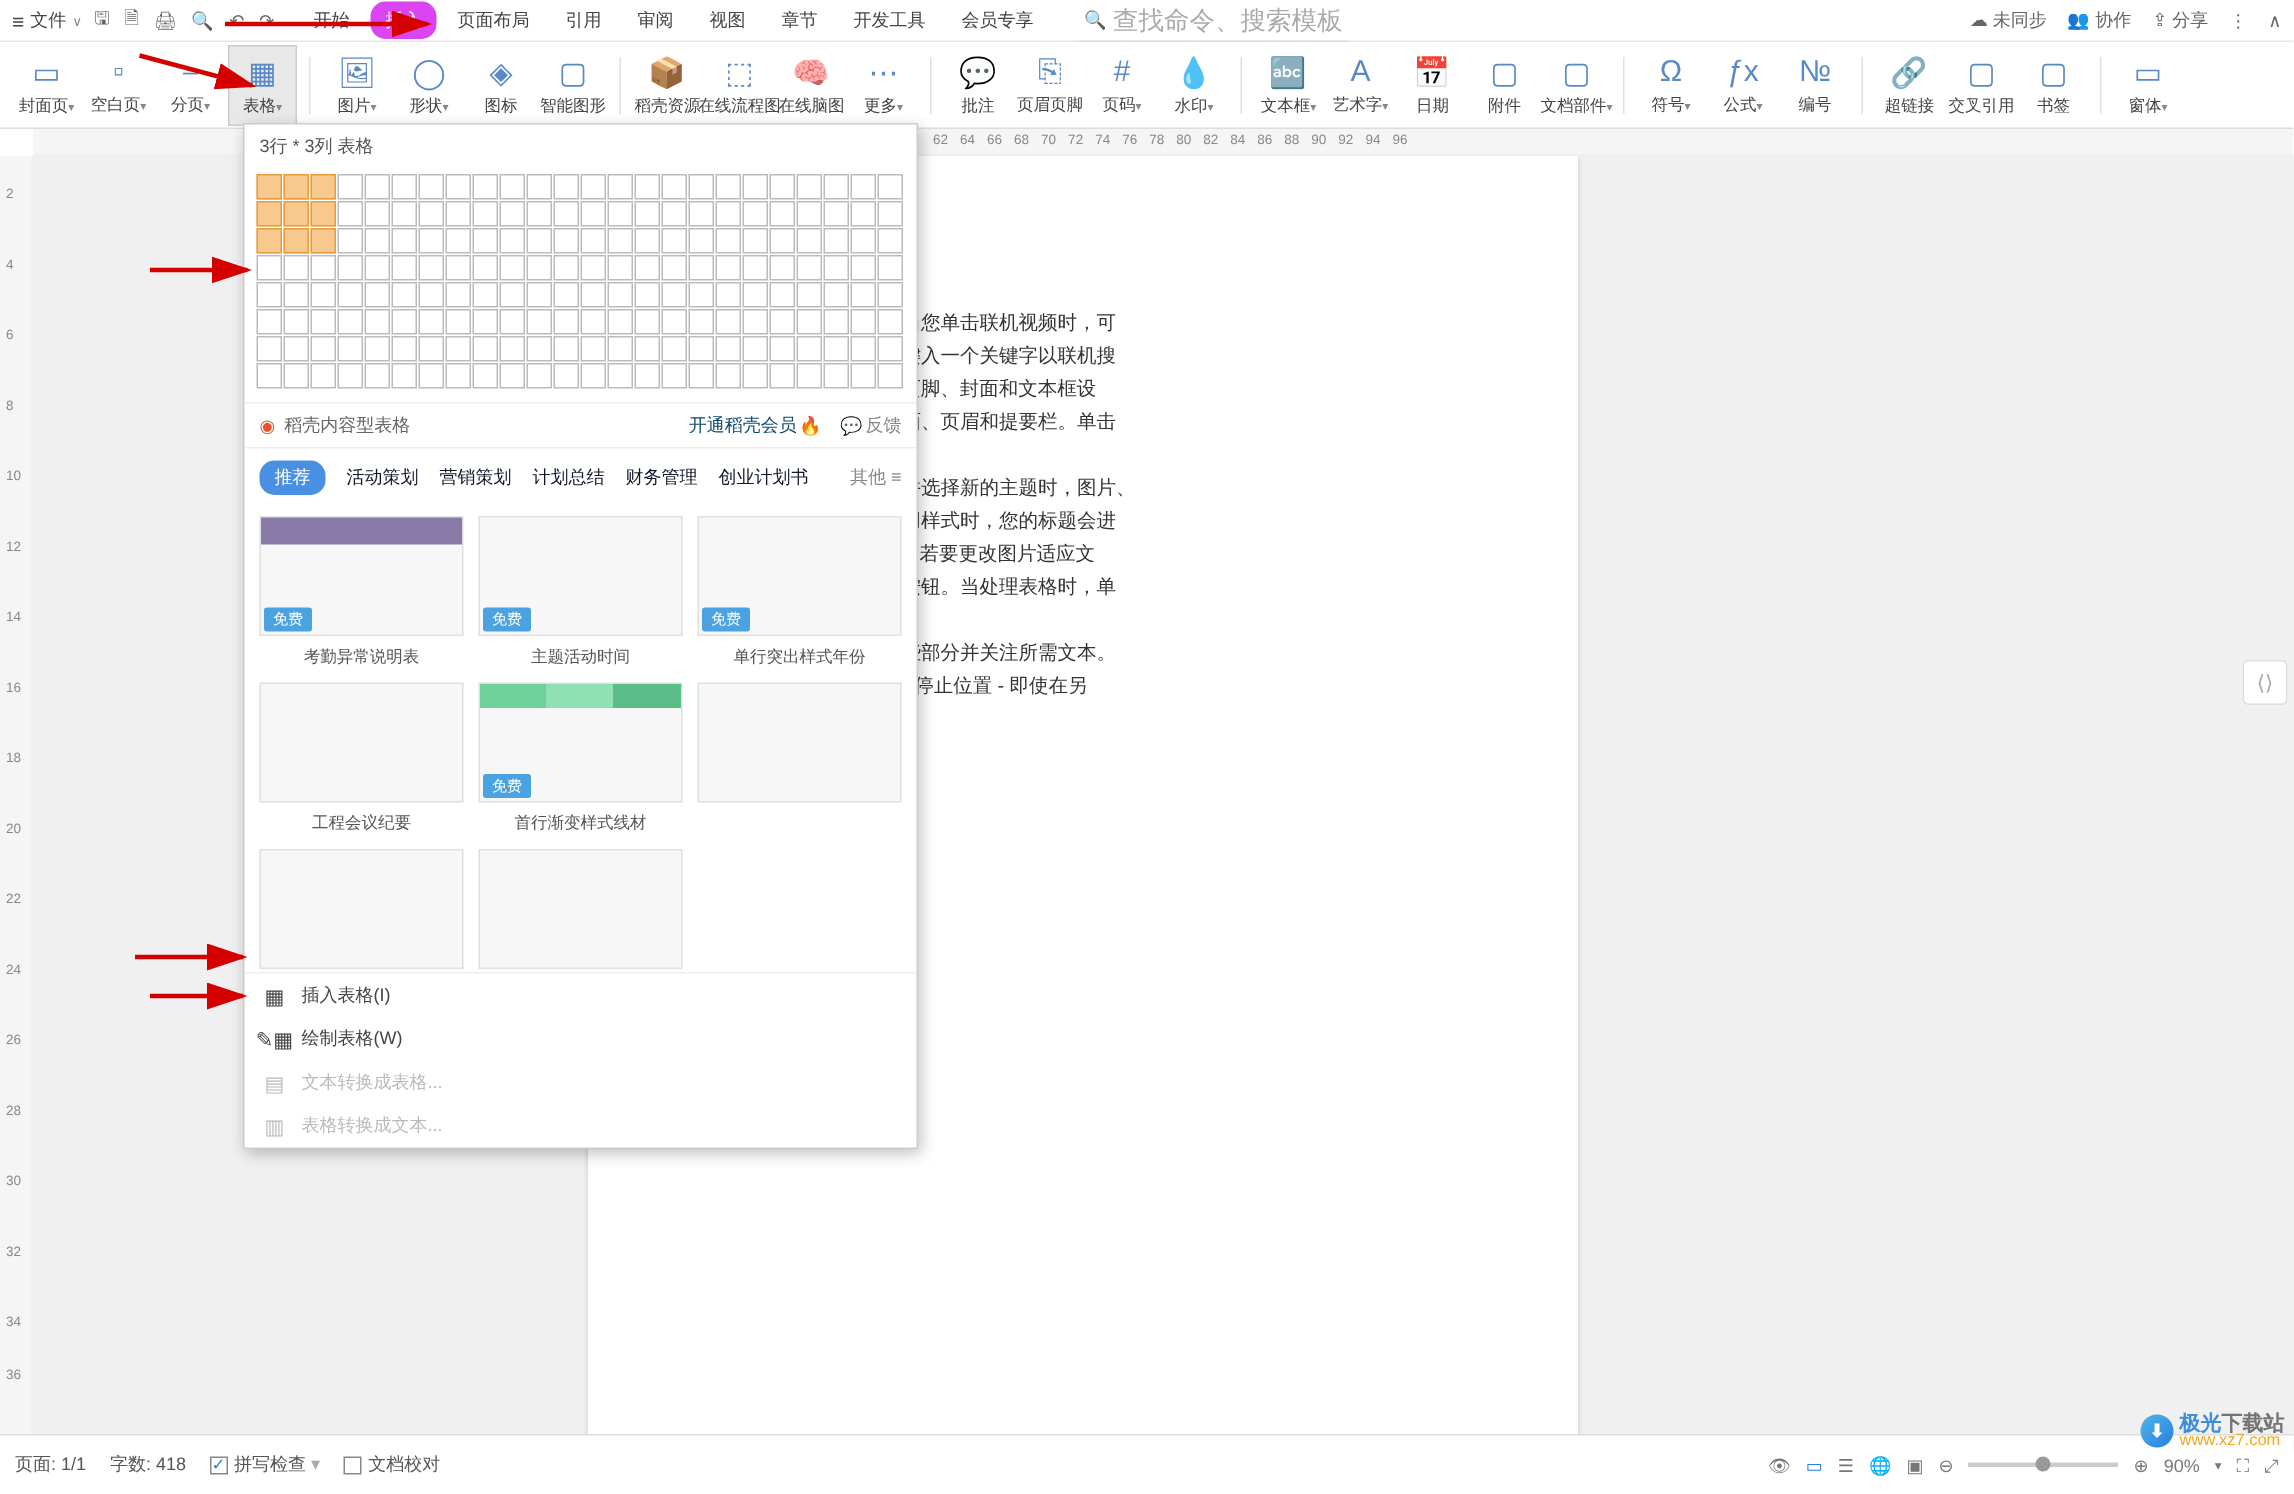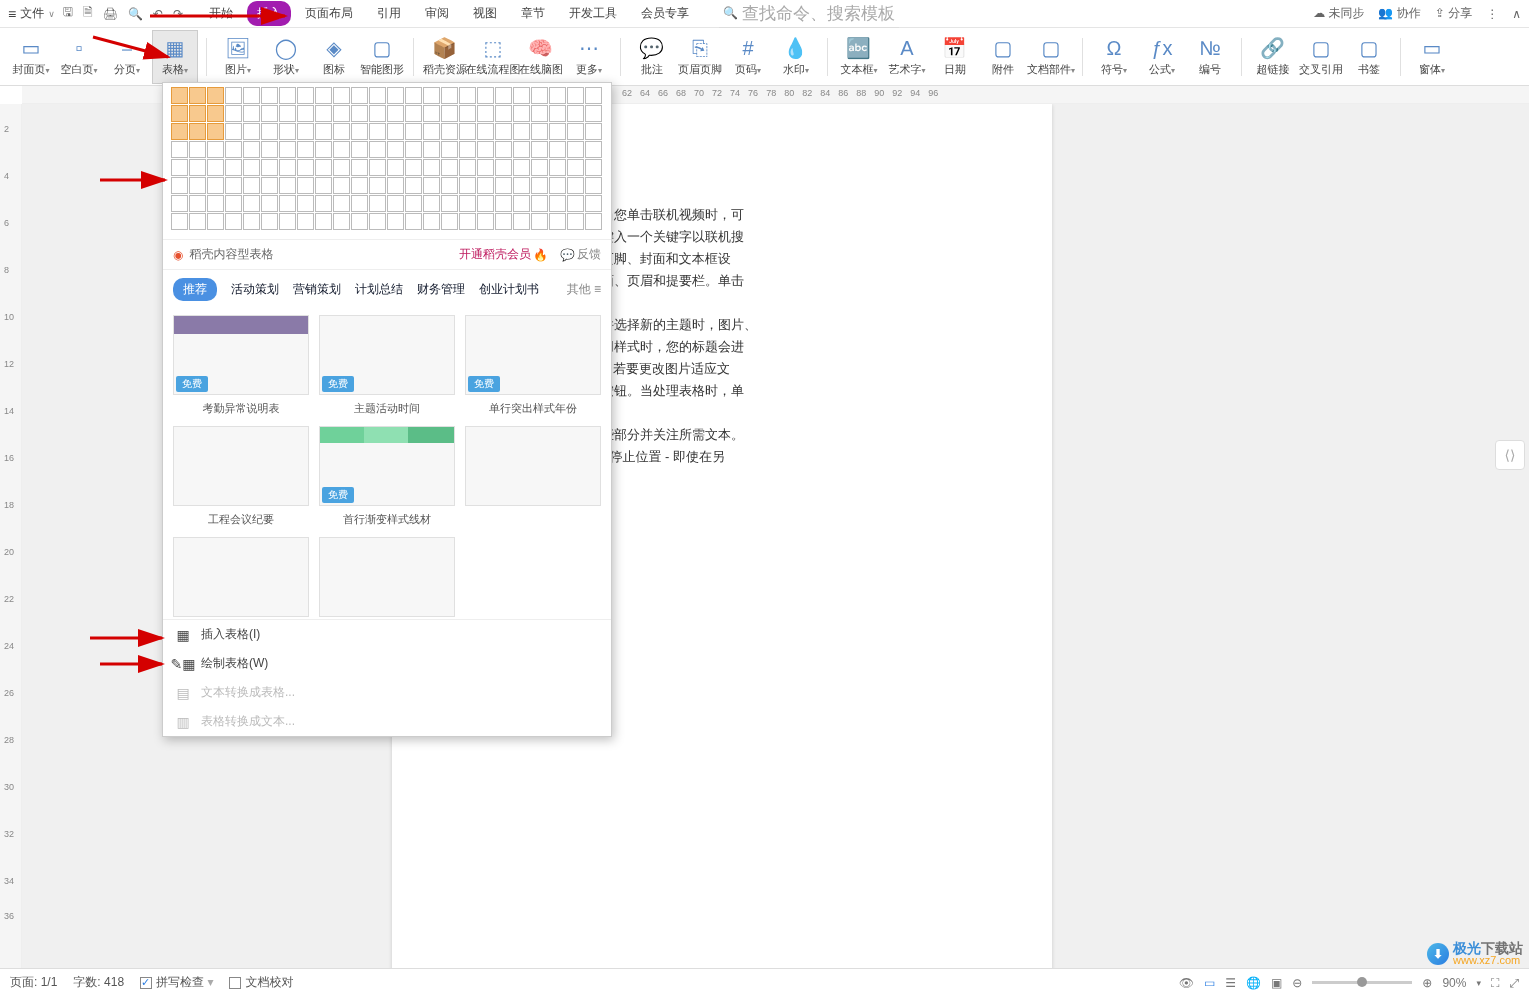--- a/index.html
+++ b/index.html
@@ -6,21 +6,21 @@
   body { width: 1529px; height: 996px; background: #fff; overflow: hidden; font-size: 12px; color: #333; position: relative; }
   
   
   .top-bar { height: 28px; display: flex; align-items: center; padding: 0 8px; border-bottom: 1px solid #e5e5e5; background: #fff; }
   .top-bar .file-menu { display: flex; align-items: center; gap: 4px; margin-right: 8px; color: #444; }
   .top-bar .file-menu .bars { font-size: 14px; }
   .top-bar .qat { display: flex; gap: 10px; align-items: center; color: #666; }
   .top-bar .qat span { cursor: pointer; }
   .top-bar .tabs { display: flex; gap: 4px; margin-left: 16px; }
   .top-bar .tabs .tab { padding: 4px 10px; color: #444; cursor: pointer; border-radius: 10px; }
-  .top-bar .tabs .tab.active { background: #a21caf; color: #fff; }
+  .top-bar .tabs .tab.active { background: #d946ef; color: #fff; }
   .top-bar .search-box { margin-left: 20px; color: #aaa; display: flex; align-items: center; gap: 4px; border-bottom: 1px solid #ddd; padding: 2px 4px; flex: 0 0 180px; }
   .top-bar .right-actions { margin-left: auto; display: flex; gap: 14px; align-items: center; color: #666; }
   
   
   .ribbon { height: 58px; display: flex; align-items: center; padding: 0 8px; border-bottom: 1px solid #ddd; gap: 2px; background: #fff; }
   .ribbon .rb-item { display: flex; flex-direction: column; align-items: center; justify-content: center; width: 46px; height: 54px; cursor: pointer; gap: 2px; }
   .ribbon .rb-item .ico { font-size: 20px; color: #5a8ac6; }
   .ribbon .rb-item .lbl { font-size: 11px; color: #444; white-space: nowrap; }
   .ribbon .rb-item.active { background: #e8e8e8; border: 1px solid #ccc; }
   .ribbon .sep { width: 1px; height: 38px; background: #e0e0e0; margin: 0 6px; }
@@ -39,41 +39,41 @@
   
   .dropdown { position: absolute; left: 162px; top: 82px; width: 450px; background: #fff; border: 1px solid #ccc; box-shadow: 2px 3px 10px rgba(0,0,0,0.25); z-index: 100; }
   .dropdown .hdr { padding: 6px 10px; font-size: 12px; color: #555; }
   .dropdown .grid { padding: 4px 8px 8px 8px; }
   .dropdown .grid-row { display: flex; gap: 1px; margin-bottom: 1px; }
   .dropdown .cell { width: 17px; height: 17px; border: 1px solid #bbb; background: #fff; cursor: pointer; }
   .dropdown .cell.sel { background:#f8c98e; border-color: #e69b3c; }
   
   .dropdown .promo-row { display: flex; align-items: center; padding: 6px 10px; font-size: 12px; border-top: 1px solid #eee; border-bottom: 1px solid #eee; }
   .dropdown .promo-row .left { color: #666; display: flex; align-items: center; gap: 6px; }
-  .dropdown .promo-row .mid { margin-left: auto; color: #be185d; display: flex; align-items: center; gap: 2px; }
+  .dropdown .promo-row .mid { margin-left: auto; color: #0c4a6e; display: flex; align-items: center; gap: 2px; }
   .dropdown .promo-row .right { margin-left: 12px; color: #888; display: flex; align-items: center; gap: 2px; }
   
   .dropdown .cat-row { display: flex; gap: 14px; padding: 8px 10px; font-size: 12px; align-items: center; }
   .dropdown .cat-row .cat { color: #0f172a; cursor: pointer; }
   .dropdown .cat-row .cat.active { background: #4a90e2; color: #fff; padding: 3px 10px; border-radius: 10px; }
   .dropdown .cat-row .other { margin-left: auto; color: #888; }
   
   .dropdown .templates { display: flex; flex-wrap: wrap; gap: 10px; padding: 6px 10px 10px 10px; max-height: 310px; overflow: hidden; }
   .dropdown .tmpl { width: 136px; display: flex; flex-direction: column; align-items: center; gap: 6px; cursor: pointer; }
   .dropdown .tmpl .thumb { width: 136px; height: 80px; background: #f7f7f7; border: 1px solid #e0e0e0; position: relative; display:flex; align-items:center; justify-content:center; font-size:8px; color:#999; }
   .dropdown .tmpl .thumb .badge { position: absolute; left: 2px; bottom: 2px; background: #4aa3e0; color: #fff; font-size: 10px; padding: 1px 6px; border-radius: 2px; }
   .dropdown .tmpl .tname { font-size: 11px; color: #555; }
   
   .dropdown .menu-items { border-top: 1px solid #eee; }
   .dropdown .mi { display: flex; align-items: center; gap: 10px; padding: 6px 12px; font-size: 12px; color: #444; cursor: pointer; }
   .dropdown .mi.disabled { color: #bbb; cursor: default; }
   .dropdown .mi .mico { width: 16px; height: 16px; display: inline-flex; align-items: center; justify-content: center; font-size: 14px; }
   
   
-  .status-bar { position: absolute; bottom: 0; left: 0; right: 0; height: 28px; display: flex; align-items: center; padding: 0 10px; border-top: 1px solid #ddd; font-size: 12px; color: #555; background: #fff; gap: 16px; }
+  .status-bar { position: absolute; bottom: 0; left: 0; right: 0; height: 40px; display: flex; align-items: center; padding: 0 10px; border-top: 1px solid #ddd; font-size: 12px; color: #555; background: #fff; gap: 16px; }
   .status-bar .right-sb { margin-left: auto; display: flex; align-items: center; gap: 10px; color: #777; }
   .status-bar .zoom-slider { width: 100px; height: 3px; background: #ccc; position: relative; }
   .status-bar .zoom-slider::after { content: ''; position: absolute; left: 45px; top: -4px; width: 10px; height: 10px; background: #999; border-radius: 50%; }
   .chk { display: inline-block; width: 12px; height: 12px; border: 1px solid #888; margin-right: 4px; vertical-align: middle; position: relative; }
   .chk.on::after { content: '✓'; position: absolute; left: 0; top: -2px; font-size: 11px; color: #2a7de1; }
   
   
   .arrow { position: absolute; z-index: 200; pointer-events: none; }
   
   .watermark { position: absolute; right: 6px; bottom: 30px; z-index: 300; display: flex; align-items: center; gap: 4px; font-size: 14px; font-weight: bold; }
@@ -312,20 +312,21 @@
       <p>，图片旁边将会显示布局选项按钮。当处理表格时，单</p>
       <p>然后单击加号。ʼ</p>
       <p>读更加容易。可以折叠文档某些部分并关注所需文本。</p>
       <p>要停止读取，Word 会记住您的停止位置 - 即使在另</p>
     </div>
 </div>
 
 <div class="side-ctrl">⟨⟩</div>
 
 <div class="dropdown">
+  <div class="hdr">3行 * 3列 表格</div>
   <div class="grid" id="tgrid">
       <div class="grid-row">
         <div class="cell sel"></div>
         <div class="cell sel"></div>
         <div class="cell sel"></div>
         <div class="cell"></div>
         <div class="cell"></div>
         <div class="cell"></div>
         <div class="cell"></div>
         <div class="cell"></div>

